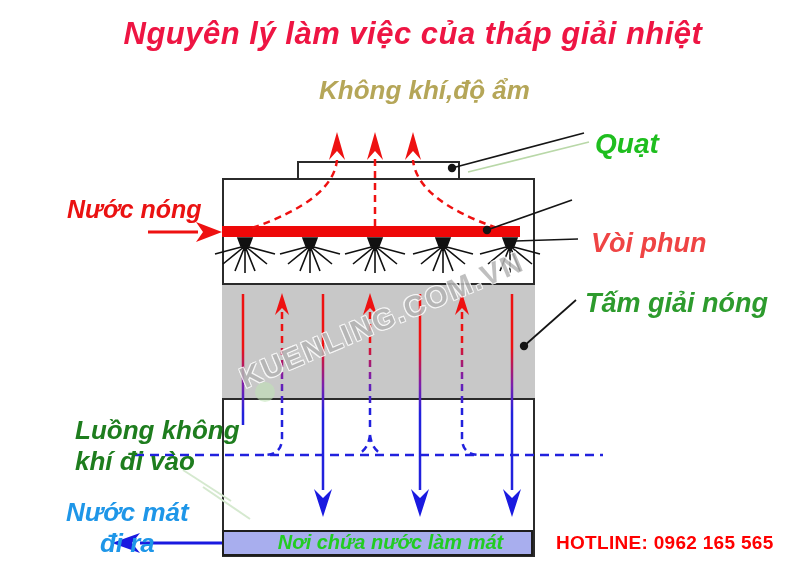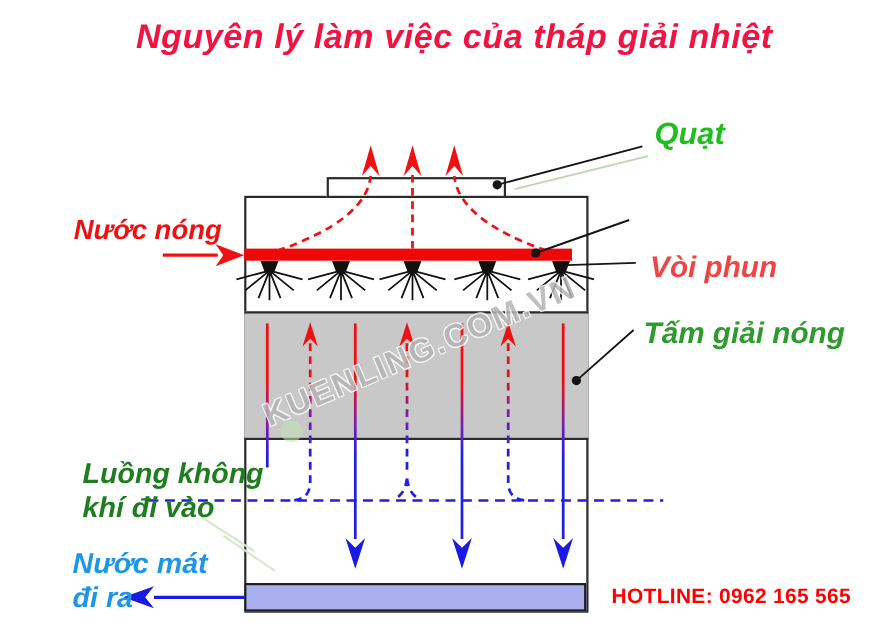--- a/index.html
+++ b/index.html
@@ -12,27 +12,27 @@
   .tower{left:222px;top:178px;width:313px;height:379px;border:2px solid #2b2b2b;background:#ffffff;box-sizing:border-box;}
   .fanbox{left:297px;top:161px;width:163px;height:19px;border:2px solid #2b2b2b;background:#ffffff;box-sizing:border-box;}
   .redbar{left:222px;top:226px;width:298px;height:11px;background:#ee0808;}
   .fillmedia{left:222px;top:283px;width:313px;height:117px;background:#c8c8c8;border-top:2px solid #2b2b2b;border-bottom:2px solid #2b2b2b;box-sizing:border-box;}
   .basin{left:222px;top:530px;width:311px;height:26px;background:#a8aeee;border:2px solid #1d1d1d;box-sizing:border-box;}
   svg.overlay{position:absolute;left:0;top:0;}
   
   .lbl{position:absolute;font-weight:bold;font-style:italic;white-space:nowrap;margin-left:13px;}
   .title{left:0;top:16px;width:800px;text-align:center;font-size:31px;color:#ee1543;letter-spacing:.5px;}
   .airout{left:306px;top:76px;font-size:26px;line-height:29px;color:#b5a658;}
-  .fanlbl{left:582px;top:106px;font-size:28px;color:#1fbe1f;}
+  .fanlbl{left:582px;top:128px;font-size:28px;color:#1fbe1f;}
   .distlbl{left:572px;top:162px;font-size:26px;line-height:31px;color:#c624c6;}
   .spraylbl{left:578px;top:228px;font-size:27px;color:#ef4444;}
   .hotlbl{left:54px;top:195px;font-size:25px;line-height:28px;color:#ea1212;}
   .filllbl{left:572px;top:288px;font-size:27px;color:#2d9b2d;}
   .airinlbl{left:62px;top:415px;font-size:26px;line-height:31px;color:#1e7d1e;}
-  .coldlbl{left:53px;top:497px;font-size:26px;line-height:31px;color:#1e96e8;}
+  .coldlbl{left:53px;top:497px;font-size:26px;line-height:31px;color:#1e96e8;text-align:center;}
   .basinlbl{left:222px;top:531px;width:311px;text-align:center;font-size:20px;color:#22cc22;}
   .hotline{left:543px;top:532px;font-size:19px;font-style:normal;color:#ff0000;letter-spacing:.3px;}
   .watermark{
     left:248px;top:362px;font-size:29px;font-weight:bold;font-style:normal;
     color:rgba(172,172,172,.9);letter-spacing:2px;
     text-shadow:1px 1px 0 #ffffff,-1px -1px 0 #ffffff,1px -1px 0 #ffffff,-1px 1px 0 #ffffff;
     transform:rotate(-23deg);transform-origin:0 100%;opacity:.85;white-space:nowrap;
   }
 </style>
 </head>
@@ -150,20 +150,21 @@
       <path d="M 203 487 L 250 519"></path>
     </g>
     <circle cx="265" cy="392" r="10" fill="#bfe3b4" opacity="0.55"></circle>
   </svg>
 
   <div class="abs watermark">KUENLING.COM.VN</div>
 
   <div class="lbl title">Nguyên lý làm việc của tháp giải nhiệt</div>
 
   <div class="lbl airout">
+    <div>Không khí,độ ẩm</div>
   </div>
 
   <div class="lbl fanlbl">Quạt</div>
 
 
   <div class="lbl spraylbl">Vòi phun</div>
 
   <div class="lbl hotlbl">
     <div>Nước nóng</div>
   </div>
@@ -173,15 +174,16 @@
   <div class="lbl airinlbl">
     <div>Luồng không</div>
     <div>khí đi vào</div>
   </div>
 
   <div class="lbl coldlbl">
     <div>Nước mát</div>
     <div>đi ra</div>
   </div>
 
+  <div class="lbl basinlbl">Nơi chứa nước làm mát</div>
 
   <div class="lbl hotline">HOTLINE: 0962 165 565</div>
 </div>
 
 </body></html>

